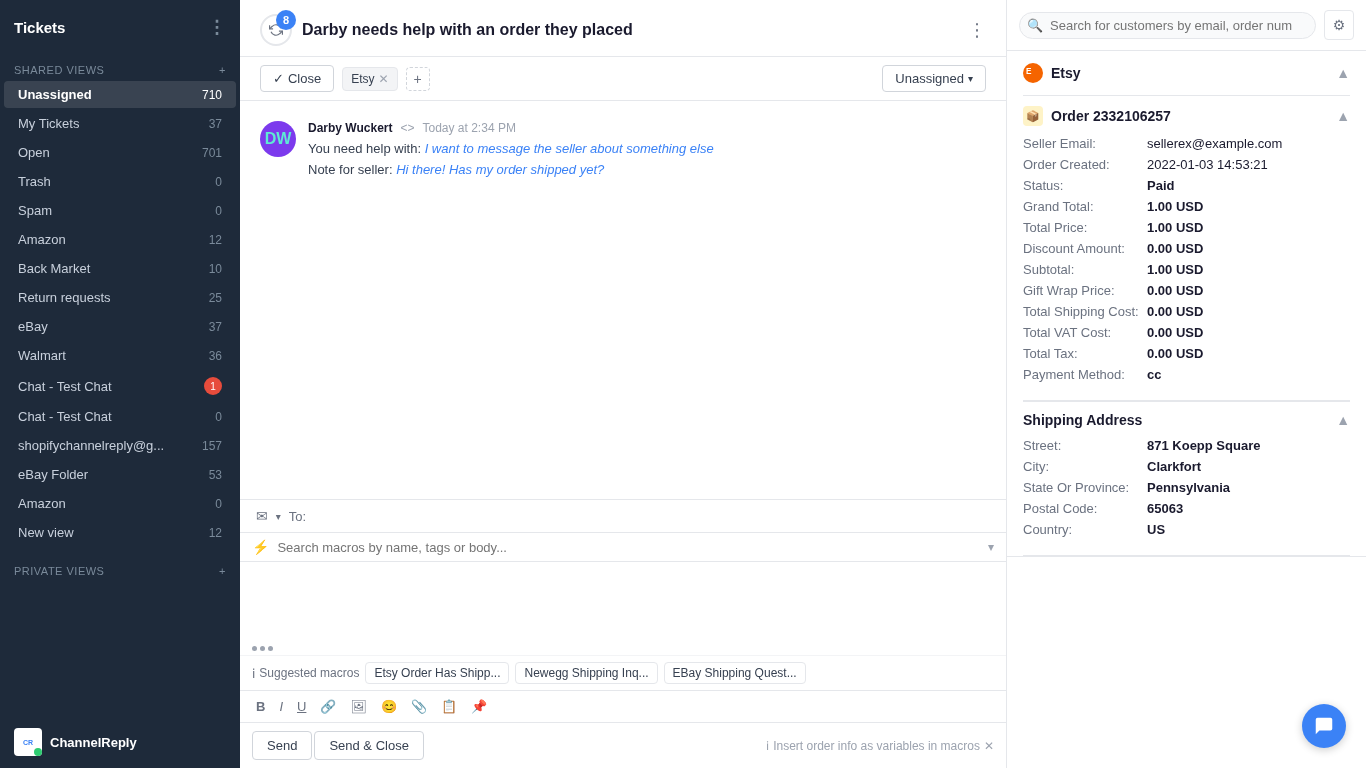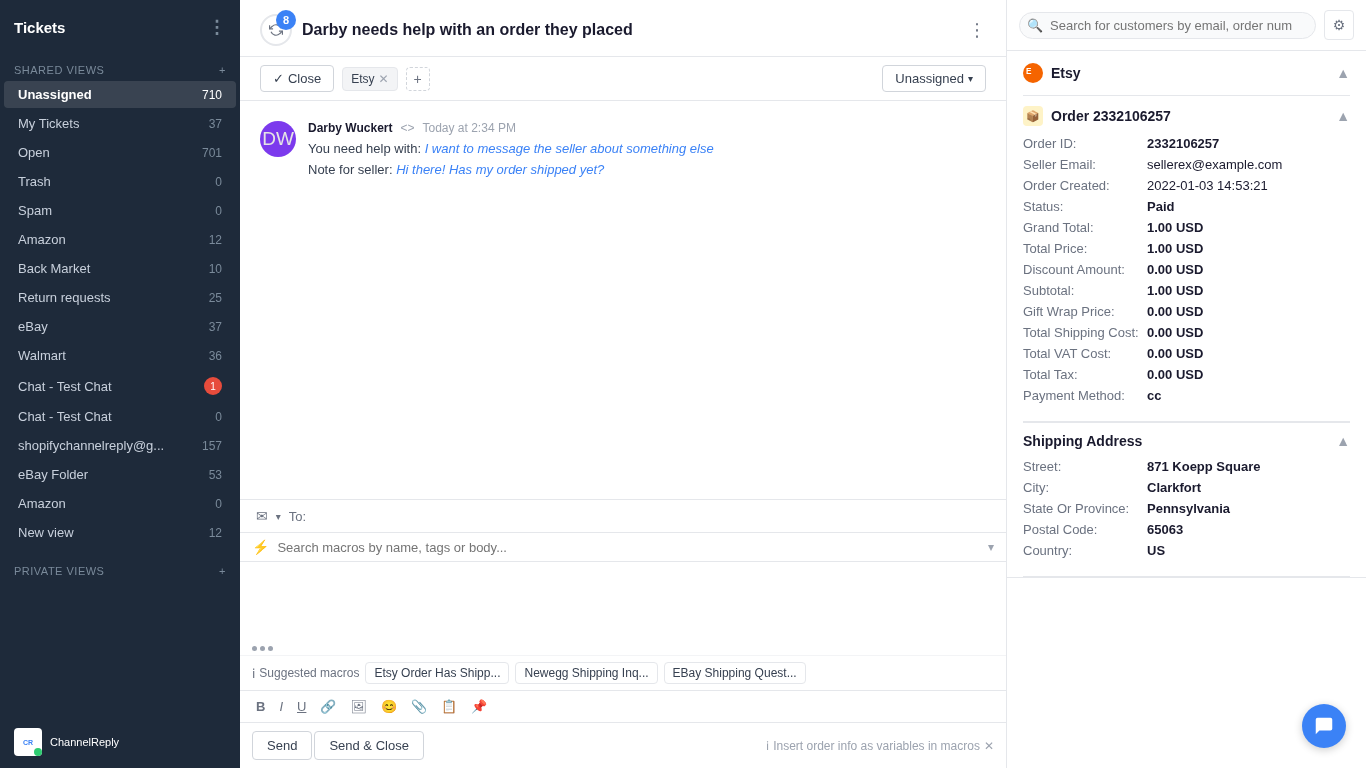--- a/index.html
+++ b/index.html
@@ -11,21 +11,21 @@
     #sidebar-header span { color: #fff; font-weight: 600; font-size: 15px; }
     .sidebar-section-label { font-size: 11px; color: #7a8a9a; padding: 10px 14px 4px; text-transform: uppercase; letter-spacing: 0.5px; display: flex; align-items: center; justify-content: space-between; }
     .sidebar-item { display: flex; align-items: center; justify-content: space-between; padding: 6px 14px; cursor: pointer; border-radius: 4px; margin: 1px 4px; }
     .sidebar-item.active { background: rgba(255,255,255,0.12); color: #fff; }
     .sidebar-item .label { color: inherit; font-size: 13px; }
     .sidebar-item.active .label { color: #fff; font-weight: 600; }
     .sidebar-item .count { font-size: 12px; color: #7a8a9a; }
     .sidebar-item.active .count { color: #fff; }
     .sidebar-item .badge-red { background: #e74c3c; color: #fff; border-radius: 10px; font-size: 10px; width: 18px; height: 18px; display: flex; align-items: center; justify-content: center; }
     #sidebar-footer { margin-top: auto; padding: 12px 14px; display: flex; align-items: center; gap: 8px; }
-    #sidebar-footer .app-name { color: #fff; font-size: 11px; font-weight: 400; }
+    #sidebar-footer .app-name { color: #fff; font-size: 13px; font-weight: 700; }
     .footer-logo { width: 28px; height: 28px; background: #fff; border-radius: 4px; display: flex; align-items: center; justify-content: center; font-size: 8px; color: #333; position: relative; }
     .online-dot { width: 8px; height: 8px; background: #2ecc71; border-radius: 50%; position: absolute; bottom: 0; right: 0; }
 
     
     #main { flex: 1; display: flex; flex-direction: column; height: 100%; overflow: hidden; background: #fff; }
 
     
     #ticket-header { padding: 14px 20px 10px; border-bottom: 1px solid #e5e7eb; display: flex; align-items: center; justify-content: space-between; }
     #ticket-title { font-size: 16px; font-weight: 600; color: #1a1a2e; }
     #ticket-header-left { display: flex; align-items: center; gap: 10px; }
@@ -36,21 +36,21 @@
     .btn-close { border: 1px solid #d1d5db; background: #fff; padding: 5px 12px; border-radius: 4px; cursor: pointer; font-size: 13px; display: flex; align-items: center; gap: 4px; color: #374151; }
     .channel-tag { background: #f3f4f6; border: 1px solid #e5e7eb; border-radius: 4px; padding: 4px 8px; font-size: 12px; color: #374151; display: flex; align-items: center; gap: 4px; }
     .channel-tag .x { cursor: pointer; color: #9ca3af; }
     .add-tag-btn { width: 24px; height: 24px; border: 1px dashed #d1d5db; border-radius: 4px; display: flex; align-items: center; justify-content: center; cursor: pointer; color: #6b7280; background: transparent; font-size: 14px; }
     .spacer { flex: 1; }
     .assignee-btn { border: 1px solid #d1d5db; background: #fff; padding: 5px 12px; border-radius: 4px; cursor: pointer; font-size: 13px; color: #374151; display: flex; align-items: center; gap: 4px; }
 
     
     #messages { flex: 1; overflow-y: auto; padding: 20px; }
     .message-row { display: flex; gap: 12px; margin-bottom: 16px; }
-    .avatar { width: 36px; height: 36px; border-radius: 50%; background: #7c3aed; color: #e5e5e5; display: flex; align-items: center; justify-content: center; font-weight: 400; font-size: 19px; flex-shrink: 0; }
+    .avatar { width: 36px; height: 36px; border-radius: 50%; background: #7c3aed; color: #5eead4; display: flex; align-items: center; justify-content: center; font-weight: 700; font-size: 16px; flex-shrink: 0; }
     .message-content { flex: 1; }
     .message-meta { display: flex; align-items: center; gap: 8px; margin-bottom: 4px; }
     .sender-name { font-weight: 600; color: #1a1a2e; font-size: 12px; }
     .message-time { color: #9ca3af; font-size: 12px; }
     .message-icons { color: #9ca3af; font-size: 12px; }
     .message-body { color: #374151; font-size: 13px; line-height: 1.6; }
 
     
     #reply-area { border-top: 1px solid #e5e7eb; padding: 0; }
     .reply-to-row { padding: 8px 16px; border-bottom: 1px solid #e5e7eb; display: flex; align-items: center; gap: 8px; font-size: 13px; color: #374151; }
@@ -319,24 +319,20 @@
     <div class="panel-section" style="border-top: 1px solid #e5e7eb; margin: 0 16px;">
       <div class="panel-section-header" style="padding: 10px 0;">
         <div class="section-title">
           <div class="order-icon">📦</div>
           <span>Order 2332106257</span>
         </div>
         <span class="chevron-up">▲</span>
       </div>
       <div class="panel-section-content" style="padding: 0 0 12px;">
         <div class="field-row">
-          <span class="field-label">Order ID:</span>
-          <span class="field-value bold">2332106257</span>
-        </div>
-        <div class="field-row">
           <span class="field-label">Seller Email:</span>
           <span class="field-value">sellerex@example.com</span>
         </div>
         <div class="field-row">
           <span class="field-label">Order Created:</span>
           <span class="field-value">2022-01-03 14:53:21</span>
         </div>
         <div class="field-row">
           <span class="field-label">Status:</span>
           <span class="field-value bold">Paid</span>

